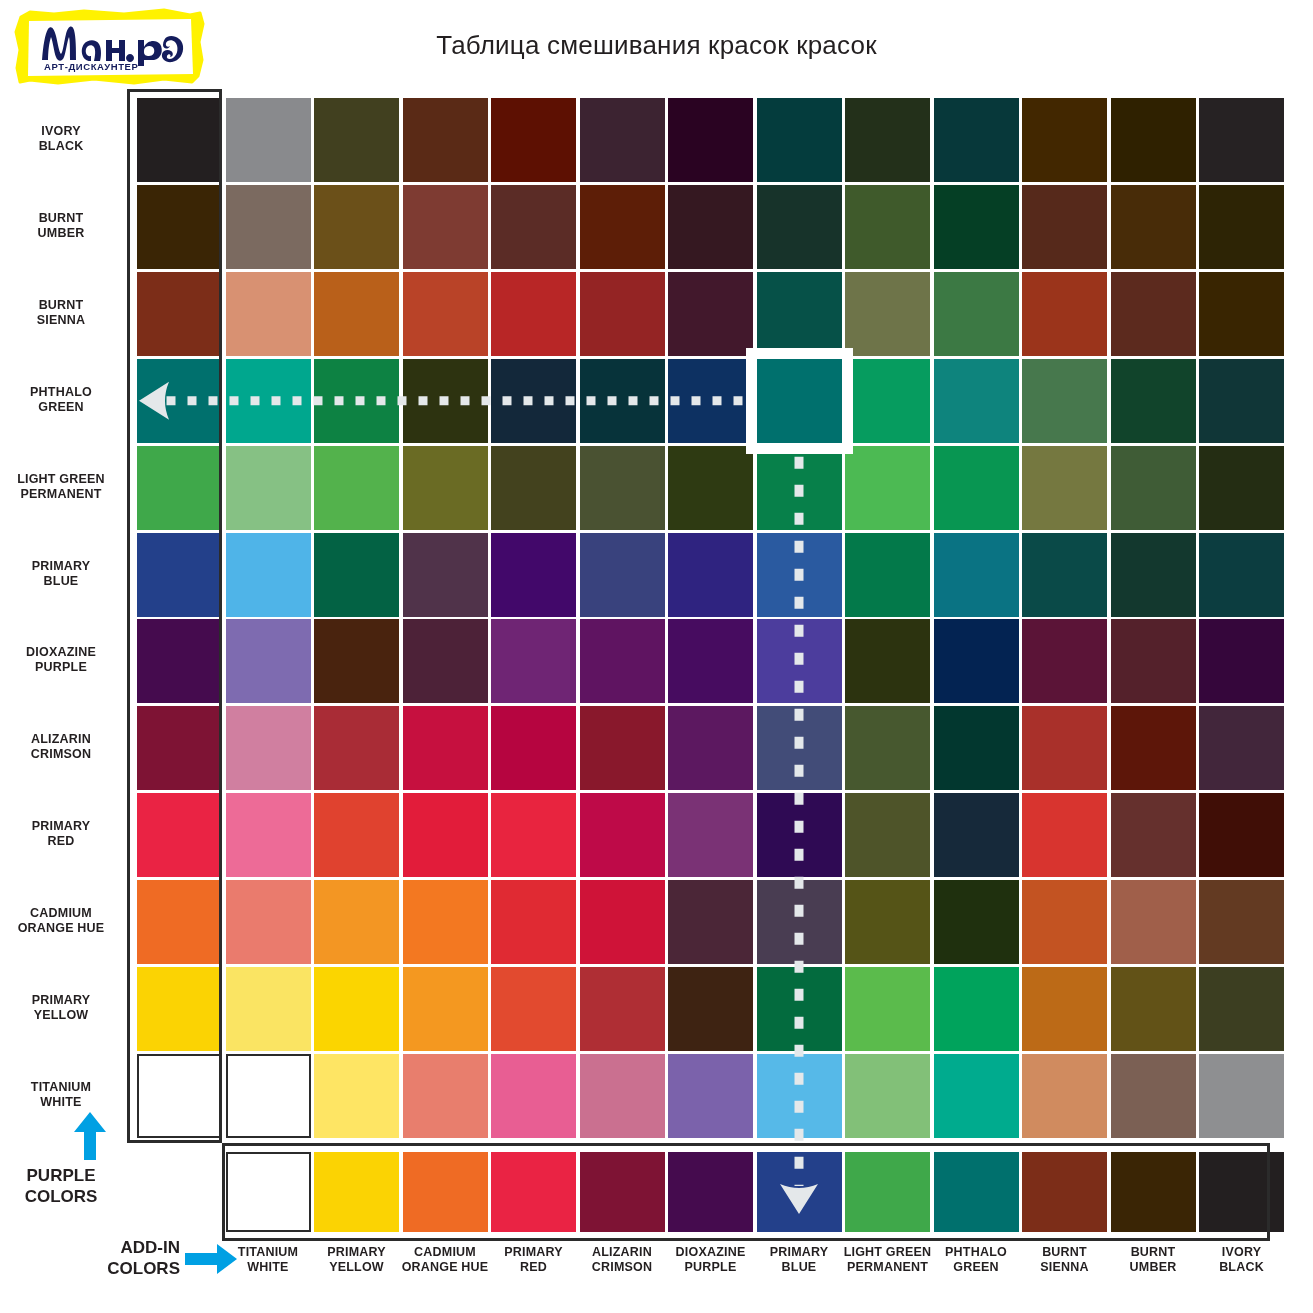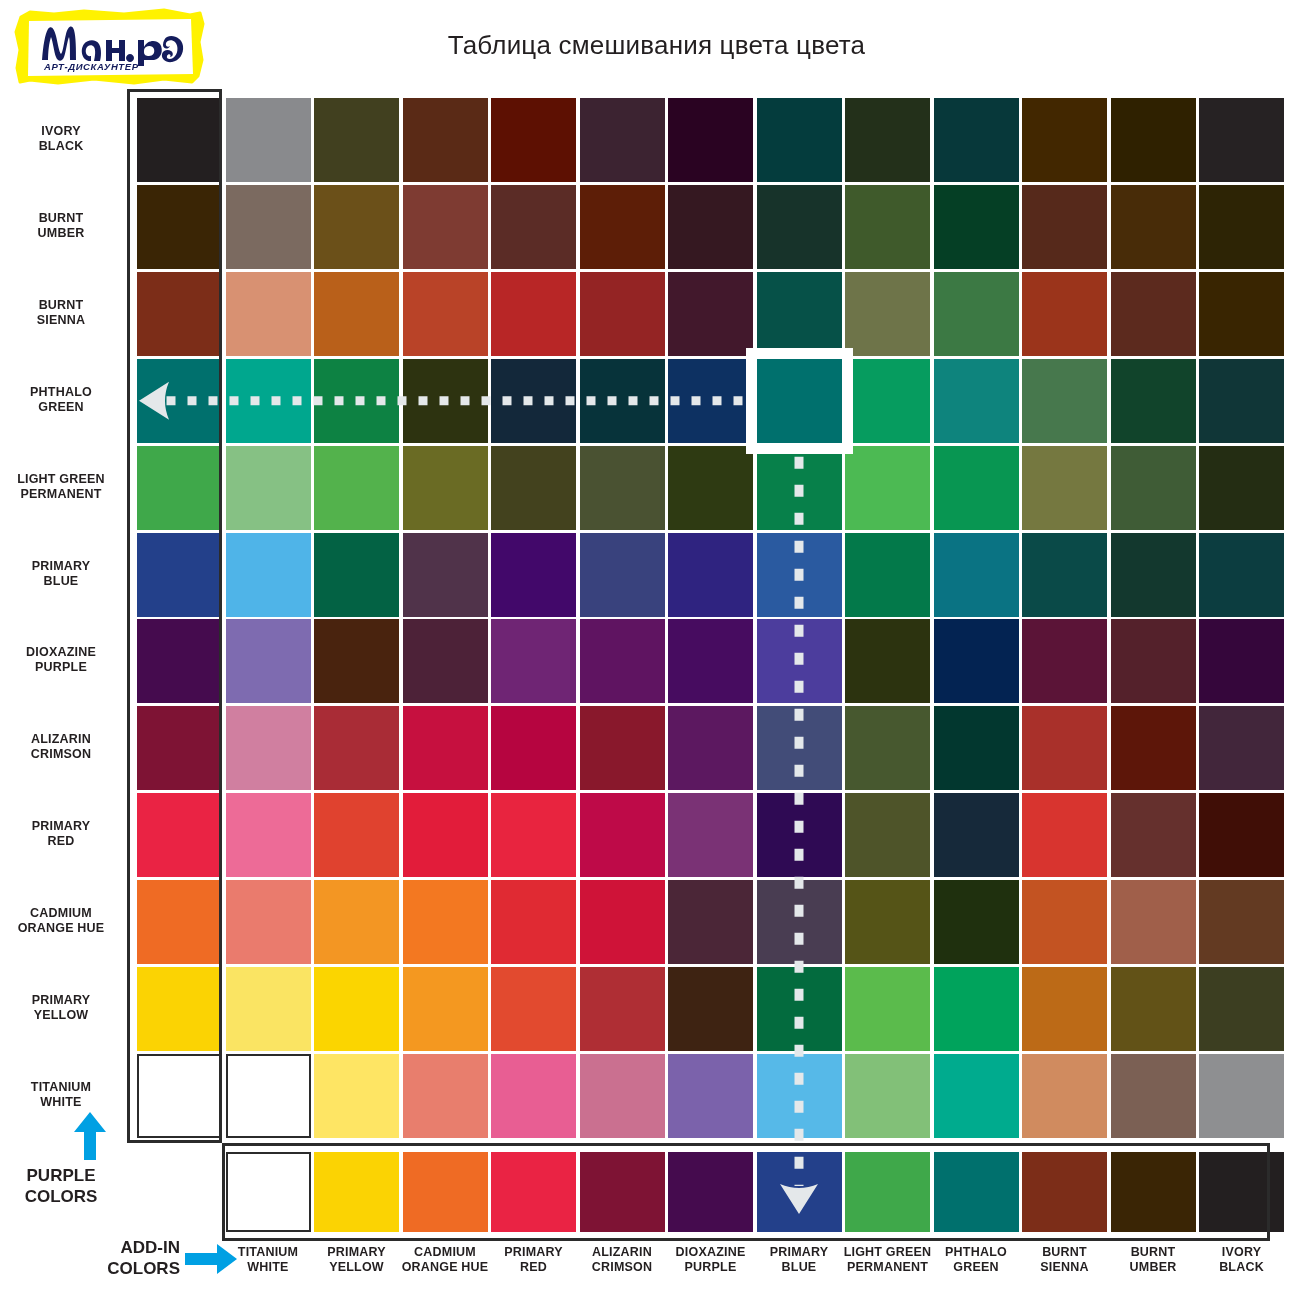--- a/index.html
+++ b/index.html
@@ -34,21 +34,20 @@
   #logo .tagline {
     position: absolute;
     left: 30px;
     top: 53px;
     font-size: 9.5px;
     font-weight: bold;
     letter-spacing: 0.6px;
     color: #141c5c;
     font-family: "Liberation Sans", sans-serif;
     white-space: nowrap;
-    font-style: italic;
   }
 
   
   #title {
     position: absolute;
     left: 0;
     top: 30px;
     width: 1313px;
     text-align: center;
     font-size: 26px;
@@ -169,21 +168,21 @@
       <path d="M44,24 C48,19 56,19 59,24 C62,29 61,38 60,41 L54,41 C55,37 56,30 54,27 C52,24 47,25 46,29 C45,33 47,37 51,36 L51,41 C43,42 39,31 44,24 Z"></path>
       <path d="M66,20 L72,20 L72,28 L79,28 L79,20 L85,20 L85,41 L79,41 L79,33 L72,33 L72,41 L66,41 Z"></path>
       <path d="M90,34 C92,34 94,36 94,38 C94,40 92,42 90,42 C88,42 86,40 86,38 C86,36 88,34 90,34 Z"></path>
       <path d="M98,20 L104,20 L104,27 C107,20 116,19 120,24 C124,30 121,39 114,40 L104,40 L104,46 L98,46 Z M104,32 C104,35 106,36 109,36 C113,36 115,33 114,29 C113,26 109,25 106,27 C104,28 104,30 104,32 Z"></path>
       <path d="M127,17 C133,14 142,18 143,26 C144,34 139,41 132,42 C126,43 121,39 122,34 C123,30 128,29 131,31 C134,33 133,37 130,37 C132,34 128,33 127,36 C126,39 130,40 133,38 C138,35 139,26 135,22 C132,19 127,20 126,23 C125,26 128,28 130,26 C128,30 123,29 123,25 C123,21 125,18 127,17 Z"></path>
     </g>
   </svg>
   <div class="tagline">АРТ-ДИСКАУНТЕР</div>
 </div>
 
-<div id="title">Таблица смешивания цвета цвета</div>
+<div id="title">Таблица смешивания красок красок</div>
 
 <div id="chart">
     <div class="cell" style="left: 137px; top: 98px; background: rgb(35, 31, 32);"></div>
     <div class="cell" style="left: 225.5px; top: 98px; background: rgb(137, 138, 141);"></div>
     <div class="cell" style="left: 314px; top: 98px; background: rgb(65, 64, 31);"></div>
     <div class="cell" style="left: 402.5px; top: 98px; background: rgb(90, 42, 22);"></div>
     <div class="cell" style="left: 491px; top: 98px; background: rgb(93, 16, 2);"></div>
     <div class="cell" style="left: 579.5px; top: 98px; background: rgb(60, 35, 49);"></div>
     <div class="cell" style="left: 668px; top: 98px; background: rgb(42, 3, 34);"></div>
     <div class="cell" style="left: 756.5px; top: 98px; background: rgb(4, 60, 61);"></div>

